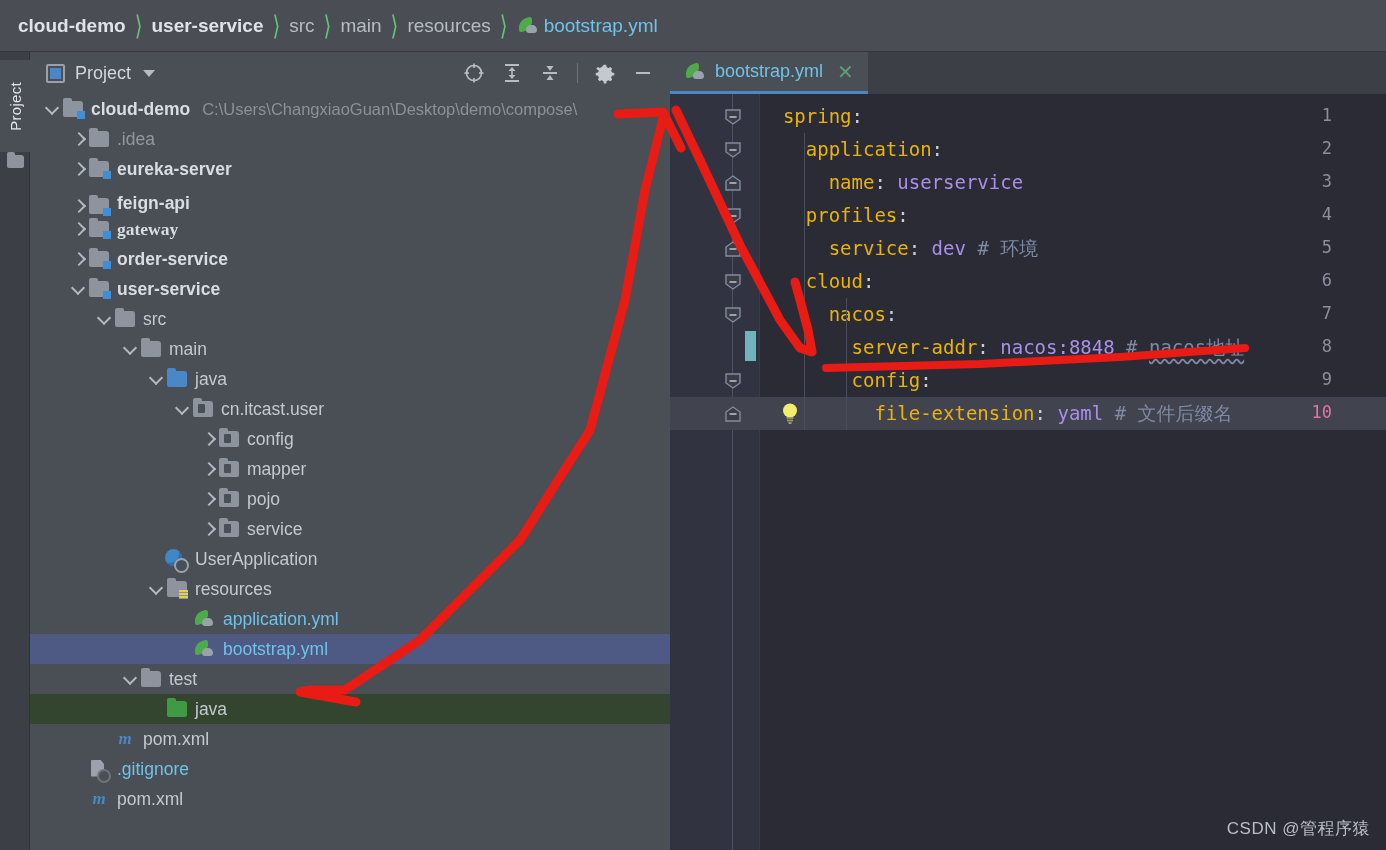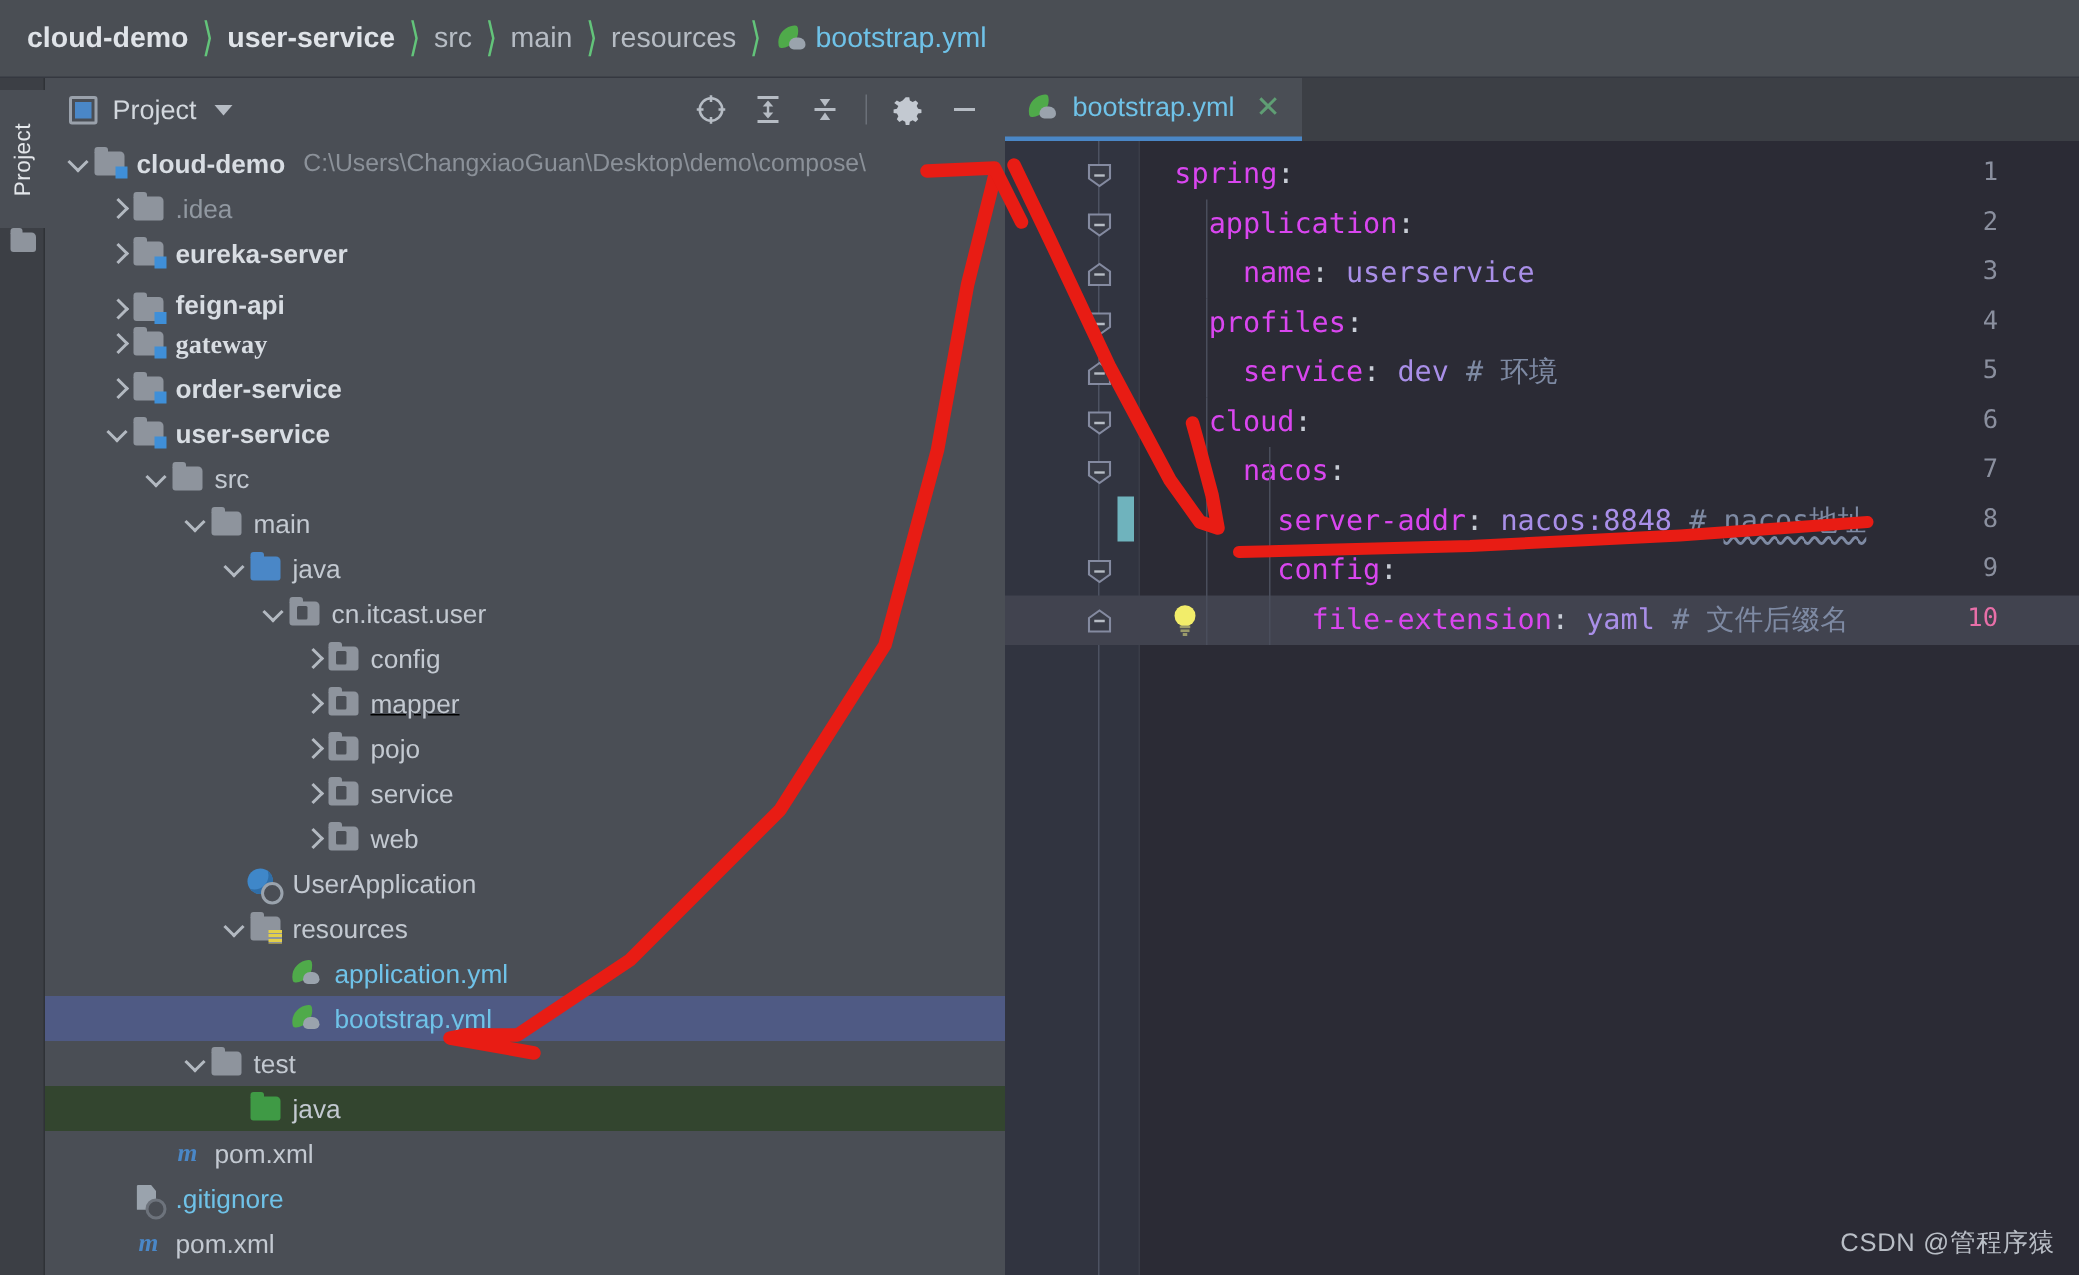--- a/index.html
+++ b/index.html
@@ -201,21 +201,21 @@
   .bulb { position:absolute; left:110px; width:20px; height:22px; }
 
   .fold-line { position:absolute; left:62px; top:0; width:1px; height:100%; background:#4d5262; }
 
   .code {
     position: absolute; left: 90px; top: 0; right: 0; bottom: 0;
     font-family: "DejaVu Sans Mono", monospace; font-size: 19px;
   }
   .cline { position: relative; height: 33px; line-height: 33px; white-space: pre; }
   .hl-band { position:absolute; left:0; right:0; height:33px; background:#41434f; }
-  .k { color: #d946ef; }
+  .k { color: #eab308; }
   .v { color: #a98fe8; }
   .p { color: #c8cdd6; }
   .cm { color: #7e8aa3; }
   .cm-wave {
     color: #7e8aa3;
     text-decoration: underline wavy #7e8aa3;
     text-underline-offset: 4px;
   }
   .indent-guide { position:absolute; width:1px; background:#4a4e5c; }
 
@@ -356,39 +356,34 @@
         <div class="trow" style="padding-left: 144px; text-align: right;">
           <span class="chev down"></span>
           <span class="ic ic-pkg"></span>
           <span class="tlabel plain">cn.itcast.user</span>
         </div>
         <div class="trow" style="padding-left: 170px;">
           <span class="chev "></span>
           <span class="ic ic-pkg"></span>
           <span class="tlabel plain">config</span>
         </div>
-        <div class="trow" style="padding-left: 170px; text-decoration: underline;">
+        <div class="trow" style="padding-left: 170px;">
           <span class="chev "></span>
           <span class="ic ic-pkg"></span>
           <span class="tlabel plain">mapper</span>
         </div>
         <div class="trow" style="padding-left: 170px;">
           <span class="chev "></span>
           <span class="ic ic-pkg"></span>
           <span class="tlabel plain">pojo</span>
         </div>
         <div class="trow" style="padding-left: 170px;">
           <span class="chev "></span>
           <span class="ic ic-pkg"></span>
           <span class="tlabel plain">service</span>
-        </div>
-        <div class="trow" style="padding-left: 170px;">
-          <span class="chev "></span>
-          <span class="ic ic-pkg"></span>
-          <span class="tlabel plain">web</span>
         </div>
         <div class="trow" style="padding-left: 116px;">
           <span class="chev none"></span>
           <span class="ic ic-spring"></span>
           <span class="tlabel plain">UserApplication</span>
         </div>
         <div class="trow" style="padding-left: 118px;">
           <span class="chev down"></span>
           <span class="ic ic-folder ic-res"></span>
           <span class="tlabel plain">resources</span>

